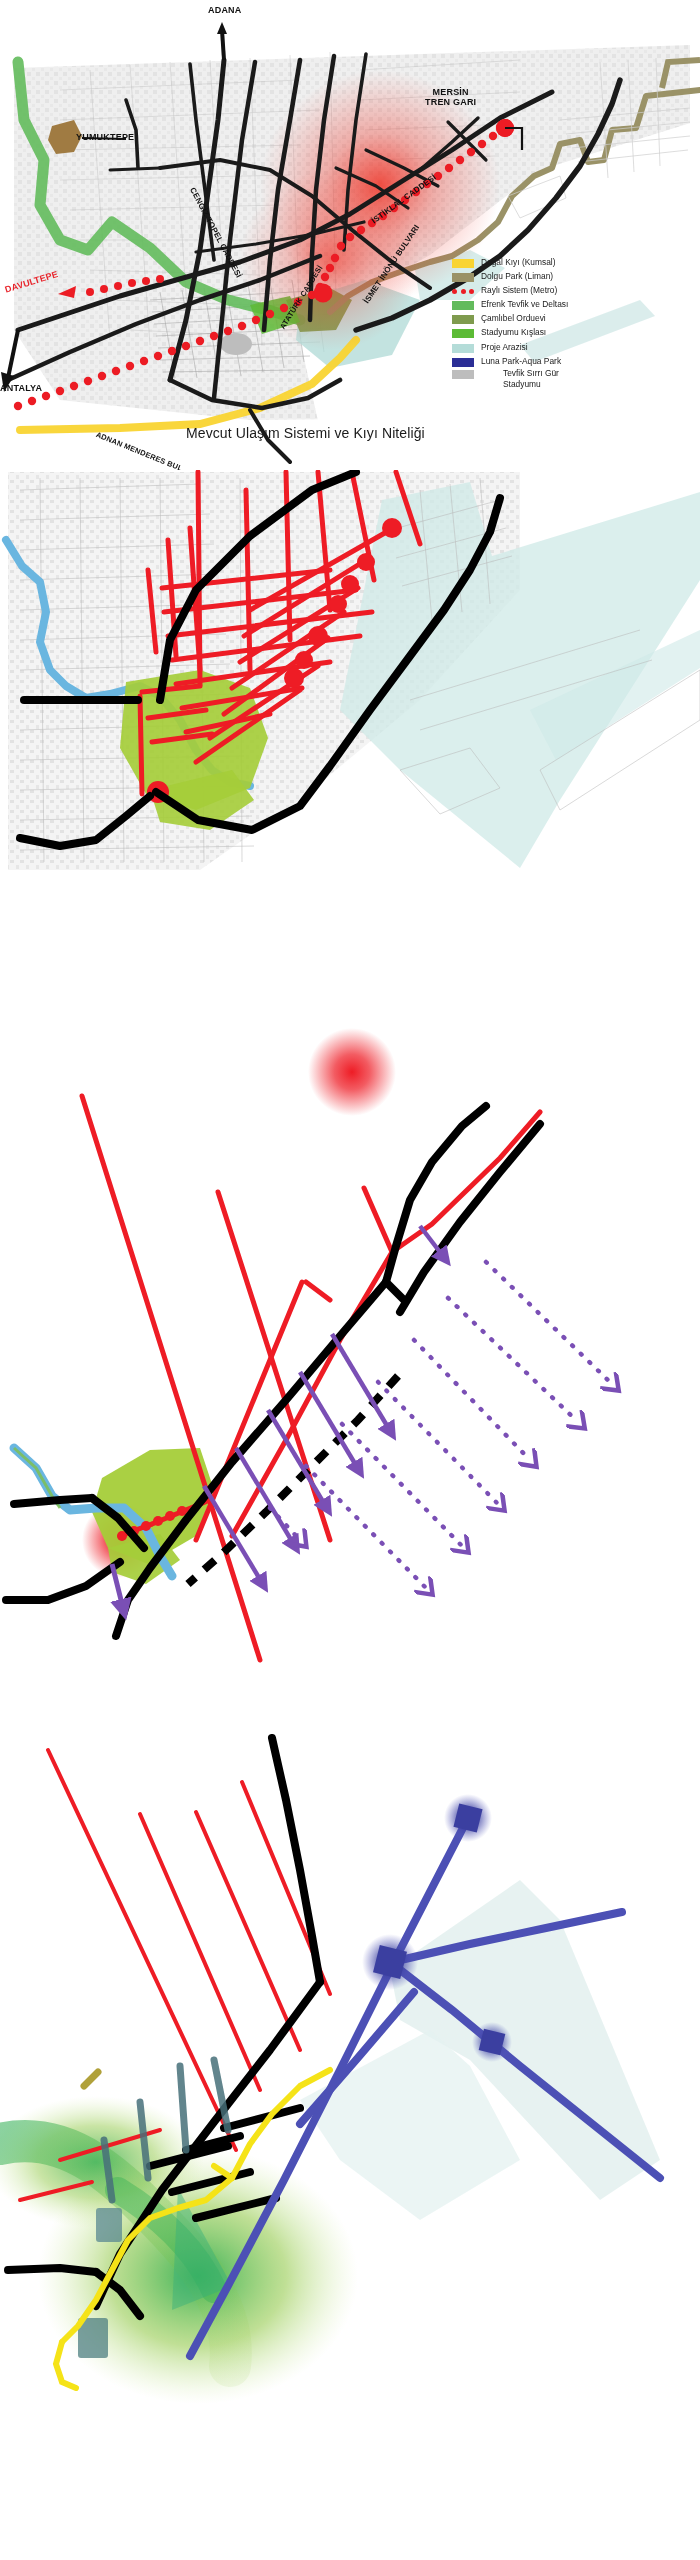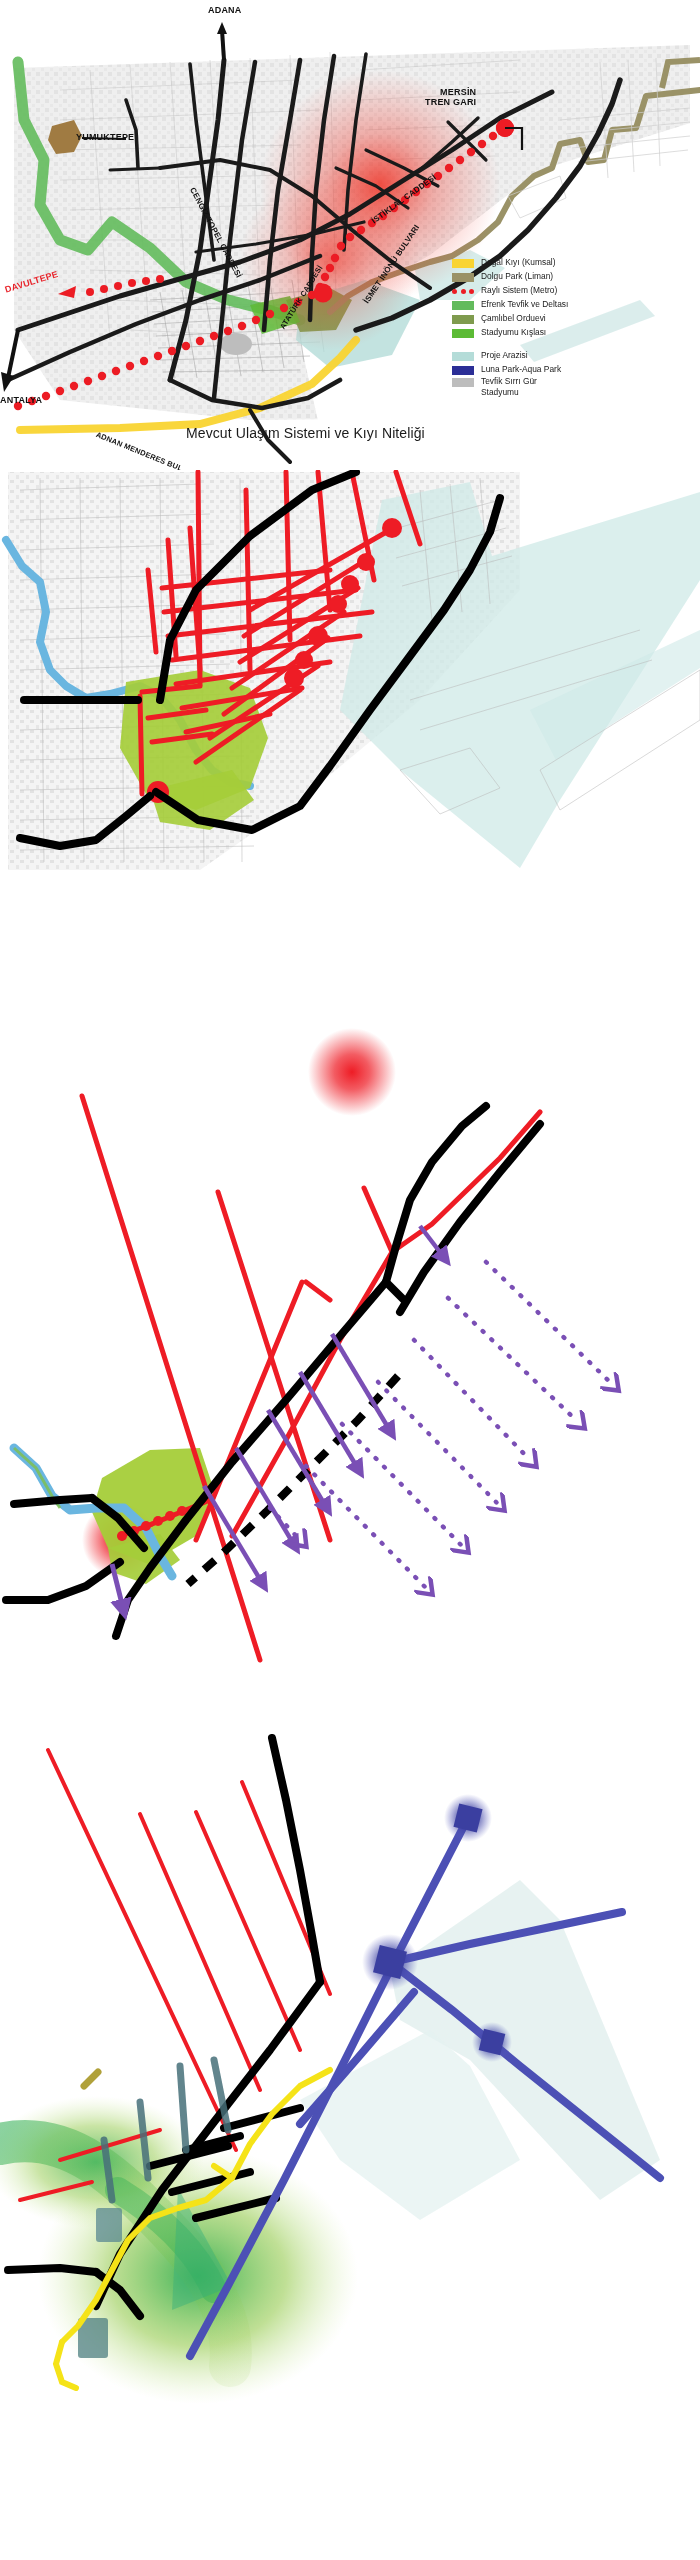--- a/index.html
+++ b/index.html
@@ -249,25 +249,25 @@
         <path d="M52,126 L74,120 L82,136 L74,152 L56,154 L48,140 Z" fill="#a07b42"></path>
         <path d="M82,138 L126,139" stroke="#111" stroke-width="2.2" fill="none"></path>
 
         <circle cx="505" cy="128" r="9" fill="#ec1c24"></circle>
         <path d="M505,128 L522,128 L522,150" stroke="#111" stroke-width="2.2" fill="none"></path>
       </g>
     </svg>
   </div>
 
   <div class="mlabel" style="left:208px; top:6px; font-size:9px;">ADANA</div>
-  <div class="mlabel" style="left:0px; top:396px; font-size:9px;text-align:right;">ANTALYA</div>
+  <div class="mlabel" style="left:0px; top:384px; font-size:9px;text-align:right;">ANTALYA</div>
   <div class="mlabel red rot" style="left:4px; top:286px; font-size:9px; transform:rotate(-17deg);">DAVULTEPE</div>
 
   <div class="mlabel" style="left:76px; top:133px; font-size:9px;">YUMUKTEPE</div>
-  <div class="mlabel" style="left:425px; top:88px; font-size:9px; text-align:right;">MERSİN
+  <div class="mlabel" style="left:425px; top:88px; font-size:9px; text-align:center;">MERSİN
 TREN GARI</div>
 
   <div class="mlabel rot" style="left:196px; top:186px; transform:rotate(62deg);">CENGİZ TOPEL CADDESİ</div>
   <div class="mlabel rot" style="left:370px; top:218px; transform:rotate(-36deg);">İSTİKLAL CADDESİ</div>
   <div class="mlabel rot" style="left:362px; top:300px; transform:rotate(-56deg);">İSMET İNÖNÜ BULVARI</div>
   <div class="mlabel rot" style="left:278px; top:326px; transform:rotate(-58deg); font-size:7.5px;">ATATÜRK CADDESİ</div>
   <div class="mlabel rot" style="left:98px; top:430px; transform:rotate(22deg); font-size:7.5px;">ADNAN MENDERES BUL.</div>
 
   <div class="legend-1">
     <div class="row">
@@ -291,29 +291,29 @@
       <span class="lbl">Efrenk Tevfik ve Deltası</span>
     </div>
     <div class="row">
       <span class="sw" style="background:#7f9b4e"></span>
       <span class="lbl">Çamlıbel Orduevi</span>
     </div>
     <div class="row">
       <span class="sw" style="background:#5cbb35"></span>
       <span class="lbl">Stadyumu Kışlası</span>
     </div>
-    <div class="row" style="margin-top:10px;">
+    <div class="row" style="margin-top:2px;">
       <span class="sw" style="background:#b4dcd8"></span>
       <span class="lbl">Proje Arazisi</span>
     </div>
     <div class="row">
       <span class="sw" style="background:#2b2e96"></span>
       <span class="lbl">Luna Park-Aqua Park</span>
     </div>
-    <div class="row" style="height:22px; align-items:flex-start;">
+    <div class="row" style="height:22px; align-items:flex-start;gap:22px;">
       <span class="sw" style="background:#bdbdbd"></span>
       <span class="lbl">Tevfik Sırrı Gür
     Stadyumu</span>
     </div>
   </div>
 
   <div class="caption" style="left:186px; top:425px;">Mevcut Ulaşım Sistemi ve Kıyı Niteliği</div>
 </div>
 
 <div class="figure" id="figure-2">

